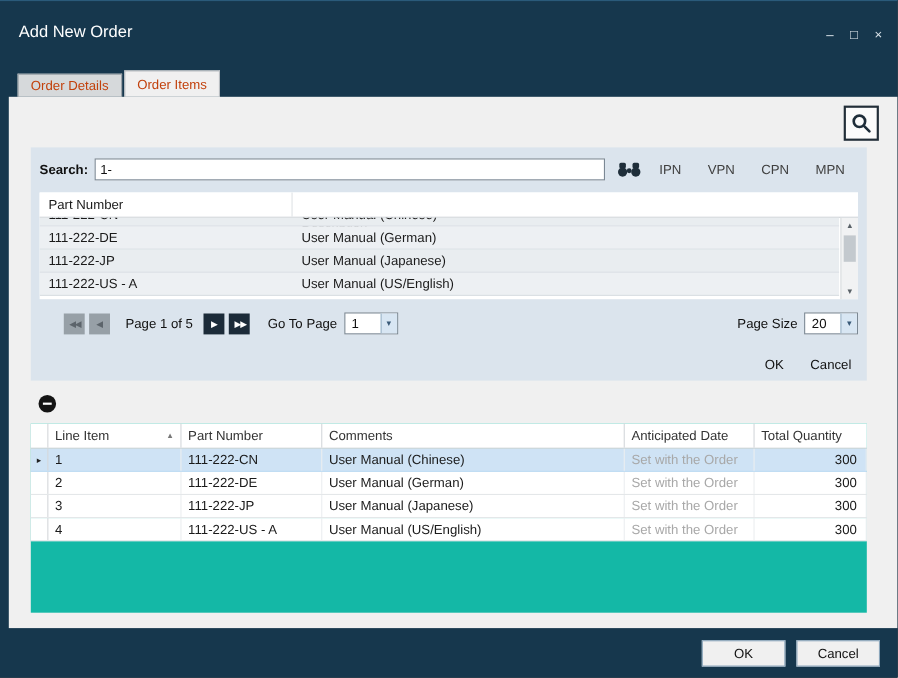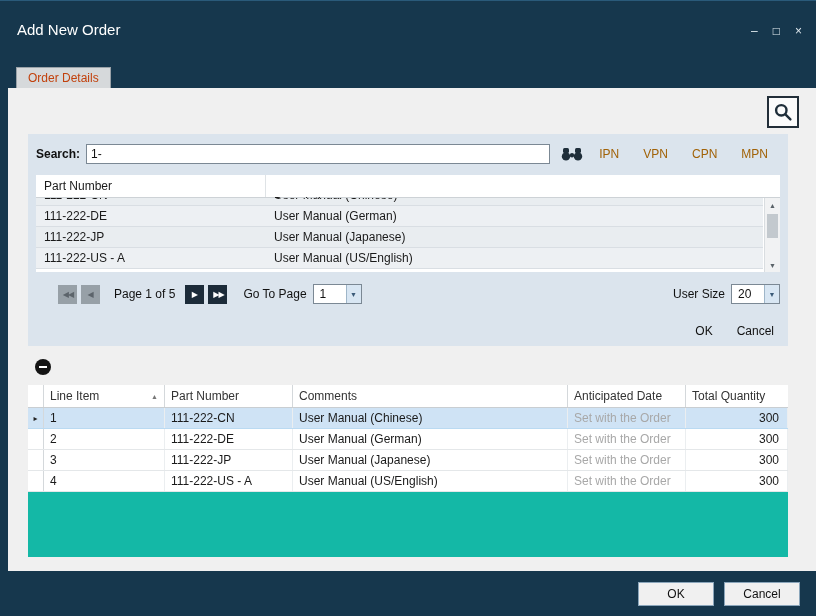--- a/index.html
+++ b/index.html
@@ -29,21 +29,21 @@
   
   .search-panel { position:absolute; left:20px; top:46px; width:760px; height:212px; background:#dbe4ed; }
   .search-row { position:absolute; left:8px; right:8px; top:9px; height:22px; display:flex; align-items:center; }
   .search-label { font-weight:bold; font-size:12px; color:#111; margin-right:6px; }
   .search-input {
     width:468px; height:20px; border:1px solid #7b8894; font-size:12px; padding:0 4px;
     background:#fff; font-family:"Liberation Sans", sans-serif; color:#111;
   }
   .find-btn { width:30px; height:20px; margin-left:8px; background:transparent; border:none; display:flex; align-items:center; justify-content:center; cursor:pointer; padding:0; }
   .filters { margin-left:auto; display:flex; }
-  .filter-btn { font-size:12px; color:#a16207; padding:3px 12px; background:transparent; border:none; cursor:pointer; font-family:"Liberation Sans", sans-serif; }
+  .filter-btn { font-size:12px; color:#404040; padding:3px 12px; background:transparent; border:none; cursor:pointer; font-family:"Liberation Sans", sans-serif; }
   
   .results { position:absolute; left:8px; top:41px; width:744px; height:97px; background:#ffffff; }
   .results-header { display:flex; height:23px; border-bottom:1px solid #cdd2d6; background:#fff; align-items:center; font-size:12px; color:#1a1a1a; }
   .rh-part { width:230px; height:100%; display:flex; align-items:center; padding-left:8px; border-right:1px solid #dfe3e6; cursor:pointer; }
   .rh-desc { flex:1; height:100%; display:flex; align-items:center; padding-left:8px; cursor:pointer;margin-top:32px; }
   .results-viewport { height:74px; overflow:hidden; margin-right:17px; position:relative; }
   .results-rows { margin-top:-13px; }
   .result-row { display:flex; height:21px; align-items:center; font-size:12px; color:#1a1a1a; background:#e9edf0; border-bottom:1px solid #d9dee3; cursor:pointer; }
   .result-row:nth-child(even) { background:#edf0f3; }
   .rr-part { width:230px; padding-left:8px; white-space:nowrap; overflow:hidden; }
@@ -107,20 +107,21 @@
 
   <div class="title">Add New Order</div>
   <div class="win-controls">
     <span class="win-btn">–</span>
     <span class="win-btn">□</span>
     <span class="win-btn">×</span>
   </div>
 
   <div class="tabstrip">
     <div class="tab">Order Details</div>
+    <div class="tab active">Order Items</div>
   </div>
 
   <div class="content">
 
     <button class="search-toggle">
       <span style="display:flex;">
         <svg width="20" height="20" viewBox="0 0 20 20" fill="none" stroke="#1f2e3a" stroke-width="2.4">
           <circle cx="8.3" cy="8.3" r="5.2"></circle>
           <line x1="12.4" y1="12.4" x2="17.4" y2="17.4" stroke-linecap="round"></line>
         </svg>
@@ -198,21 +199,21 @@
         </button>
         <button class="page-btn enabled">
           <span class="dbl">▶▶</span>
         </button>
         <span class="goto-label">Go To Page</span>
         <div class="combo">
           <span class="combo-value">1</span>
           <span class="combo-arrow">▼</span>
         </div>
         <div class="page-size-group">
-          <span>User Size</span>
+          <span>Page Size</span>
           <div class="combo">
             <span class="combo-value">20</span>
             <span class="combo-arrow">▼</span>
           </div>
         </div>
       </div>
 
       <div class="panel-actions">
         <span class="link-btn">OK</span>
         <span class="link-btn">Cancel</span>

